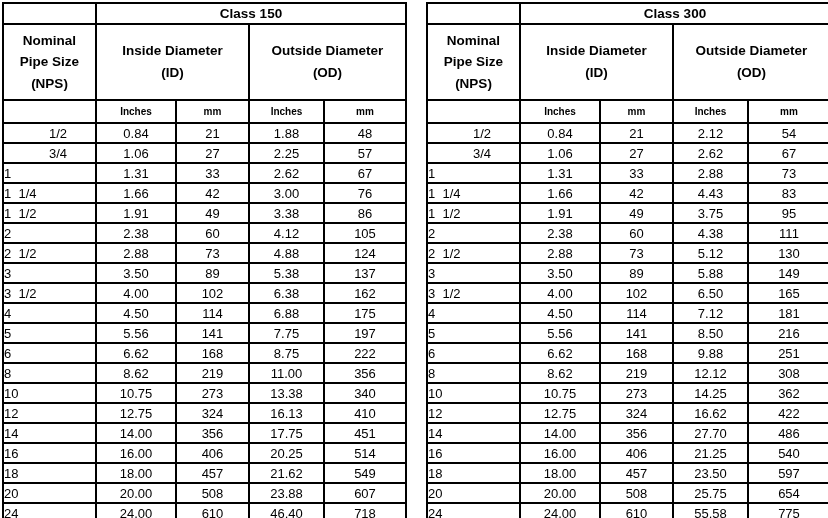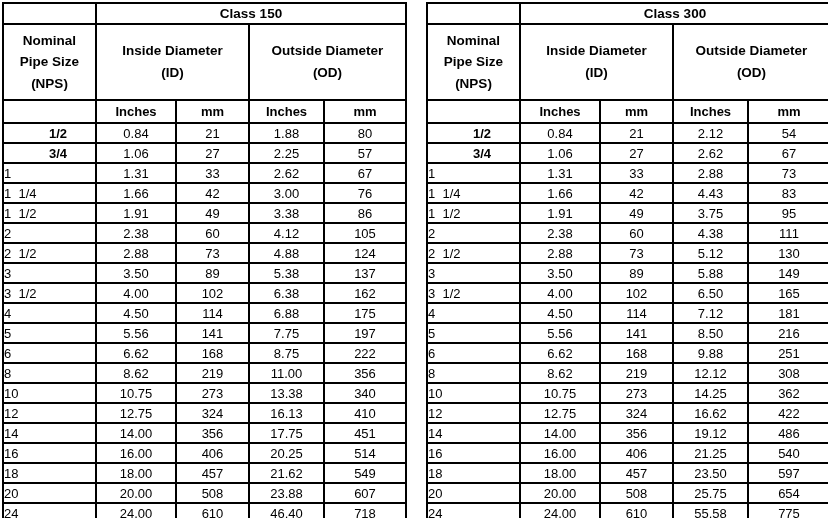--- a/index.html
+++ b/index.html
@@ -53,32 +53,31 @@
   }
   .main-header {
     font-weight: bold;
     font-size: 13.5px;
     text-align: center;
     white-space: pre-line;
     line-height: 1.6;
   }
   .unit-header {
     font-weight: bold;
-    font-size: 13px;
+    font-size: 10px;
     text-align: center;
   }
   td.nps-cell {
     font-size: 13px;
     text-align: left;
     padding-left: 17px;
   }
   td.nps-cell.centered {
     text-align: center;
     padding-left: 17px;
-    font-weight: bold;
   }
   td.value-cell {
     font-size: 13px;
     text-align: center;
   }
 </style>
 </head>
 <body>
 
 <div class="page">
@@ -113,21 +112,21 @@
           <td class="unit-header">Inches</td>
           <td class="unit-header">mm</td>
         </tr>
       </tbody>
       <tbody>
           <tr class="data-row">
             <td class="nps-cell centered">1/2</td>
             <td class="value-cell">0.84</td>
             <td class="value-cell">21</td>
             <td class="value-cell">1.88</td>
-            <td class="value-cell">80</td>
+            <td class="value-cell">48</td>
           </tr>
           <tr class="data-row">
             <td class="nps-cell centered">3/4</td>
             <td class="value-cell">1.06</td>
             <td class="value-cell">27</td>
             <td class="value-cell">2.25</td>
             <td class="value-cell">57</td>
           </tr>
           <tr class="data-row">
             <td class="nps-cell">1</td>
@@ -391,21 +390,21 @@
             <td class="nps-cell">12</td>
             <td class="value-cell">12.75</td>
             <td class="value-cell">324</td>
             <td class="value-cell">16.62</td>
             <td class="value-cell">422</td>
           </tr>
           <tr class="data-row">
             <td class="nps-cell">14</td>
             <td class="value-cell">14.00</td>
             <td class="value-cell">356</td>
-            <td class="value-cell">19.12</td>
+            <td class="value-cell">27.70</td>
             <td class="value-cell">486</td>
           </tr>
           <tr class="data-row">
             <td class="nps-cell">16</td>
             <td class="value-cell">16.00</td>
             <td class="value-cell">406</td>
             <td class="value-cell">21.25</td>
             <td class="value-cell">540</td>
           </tr>
           <tr class="data-row">

